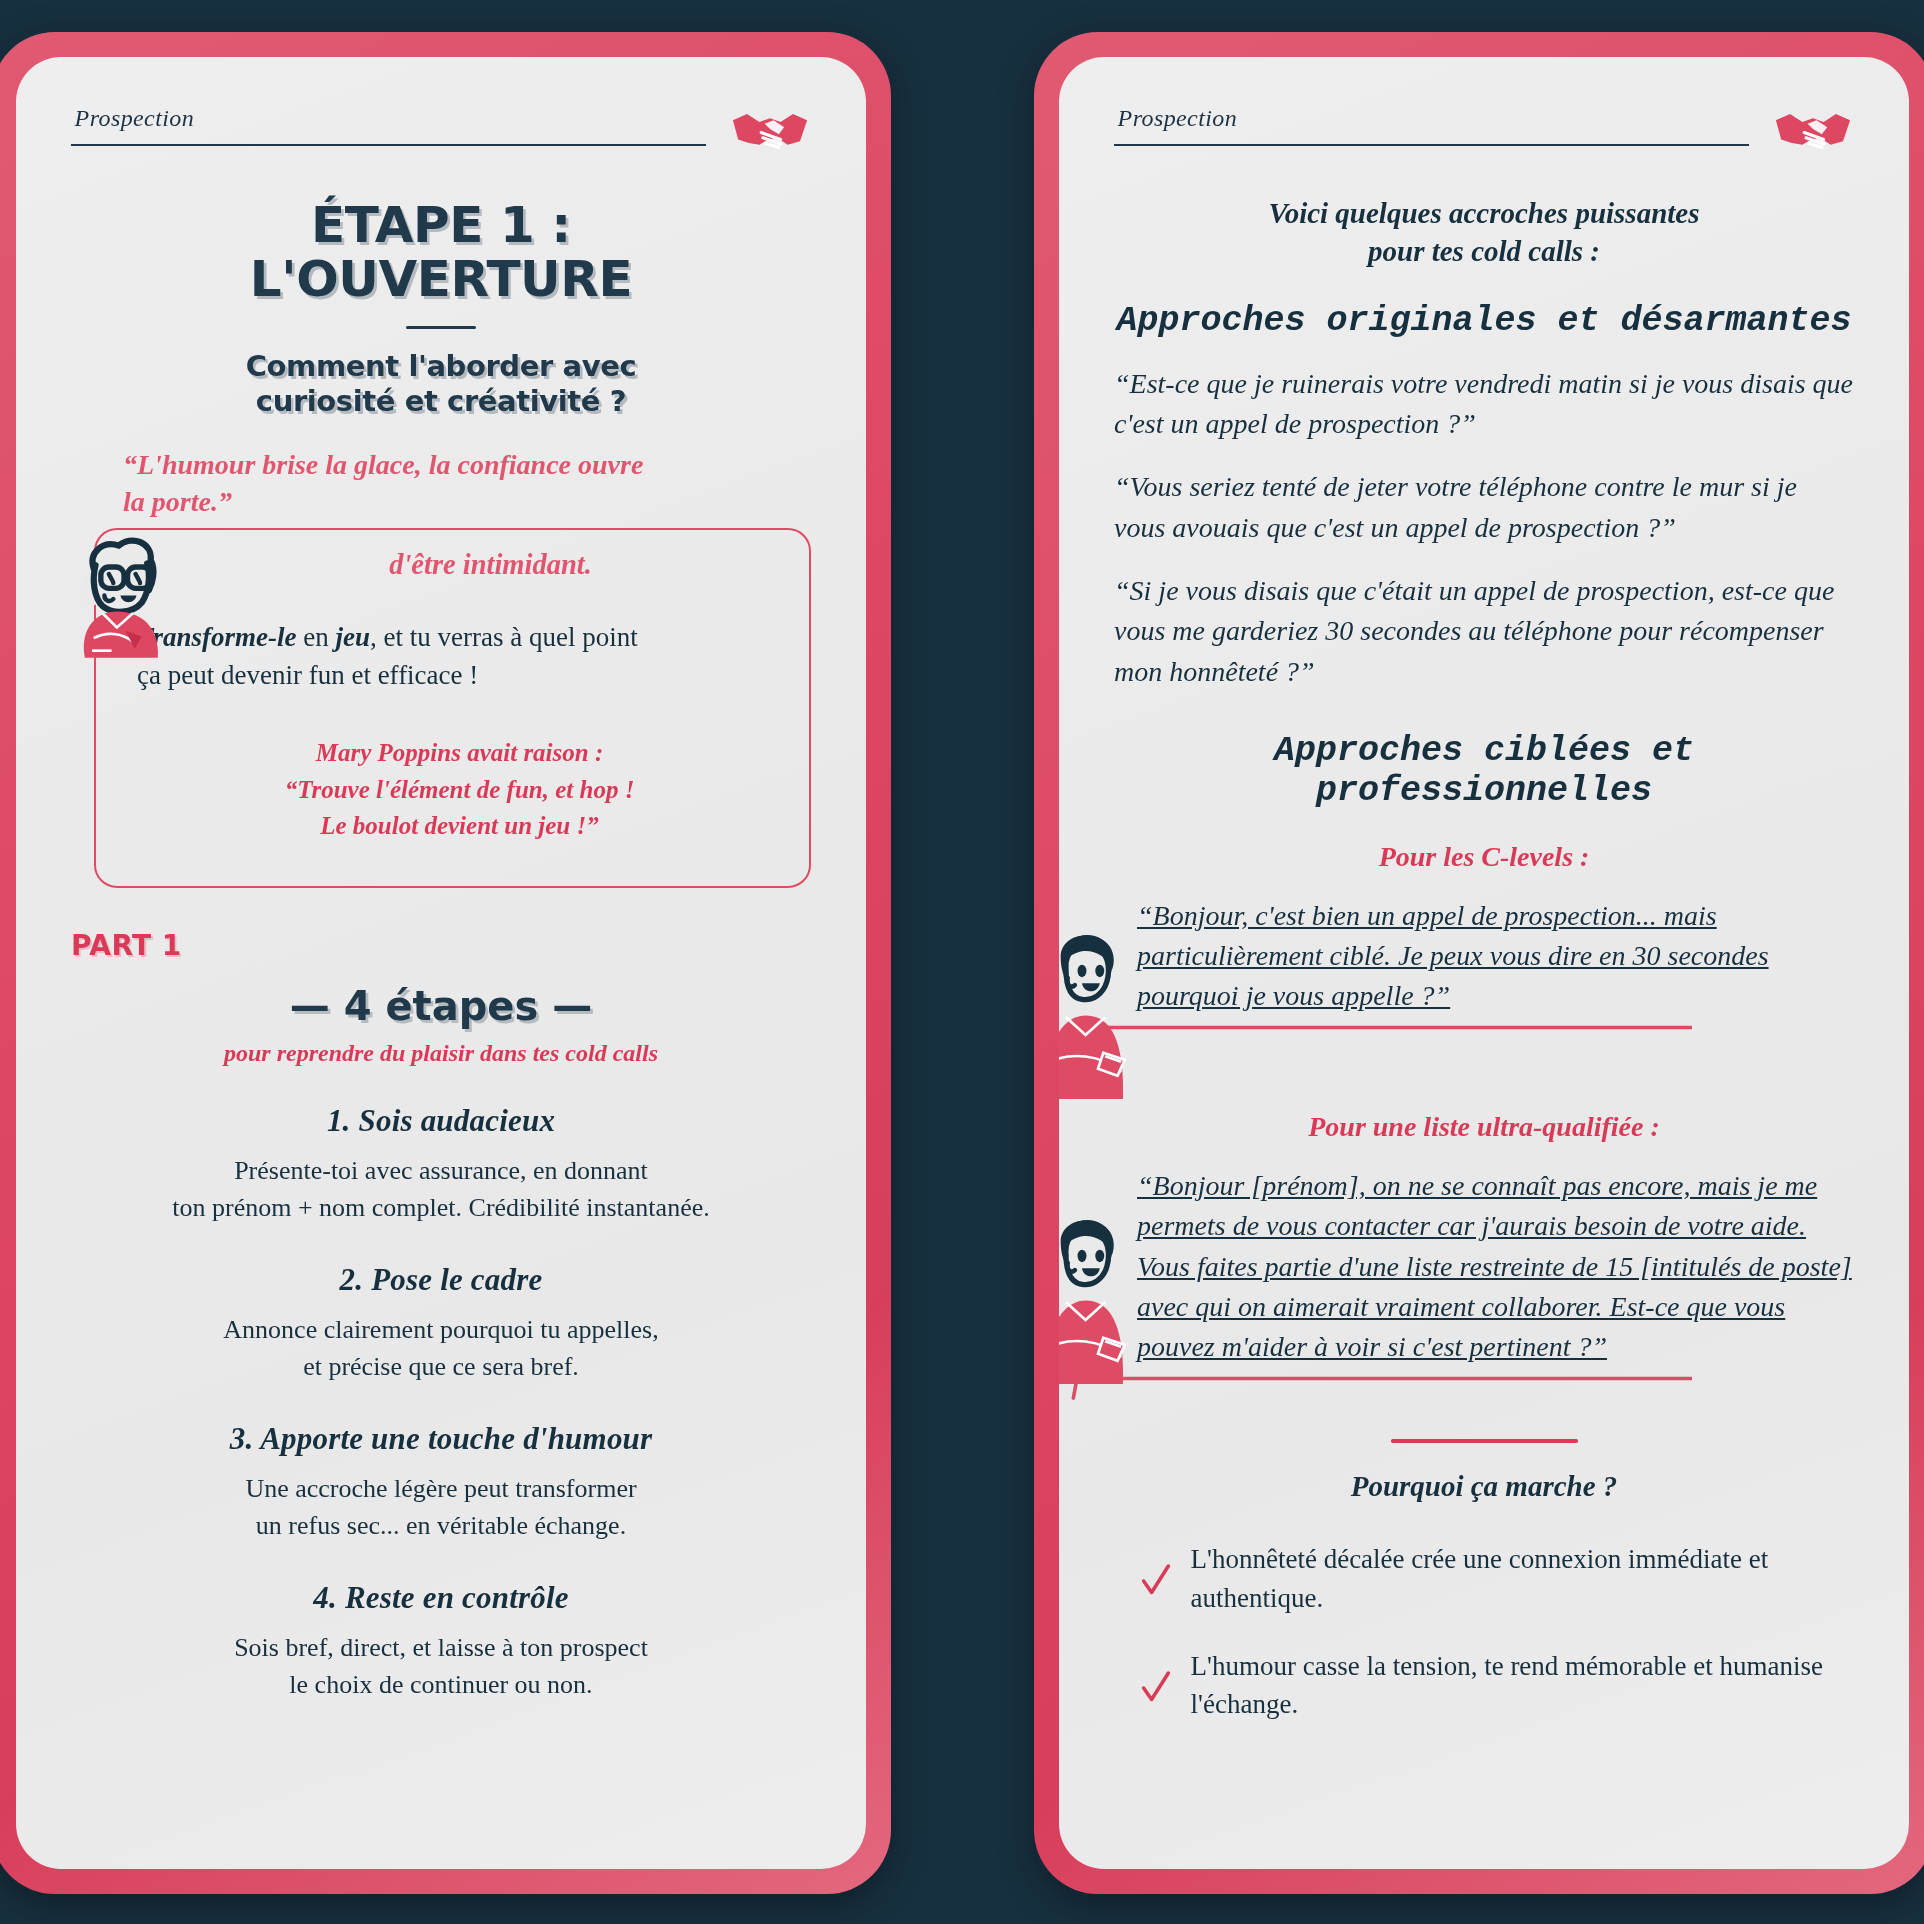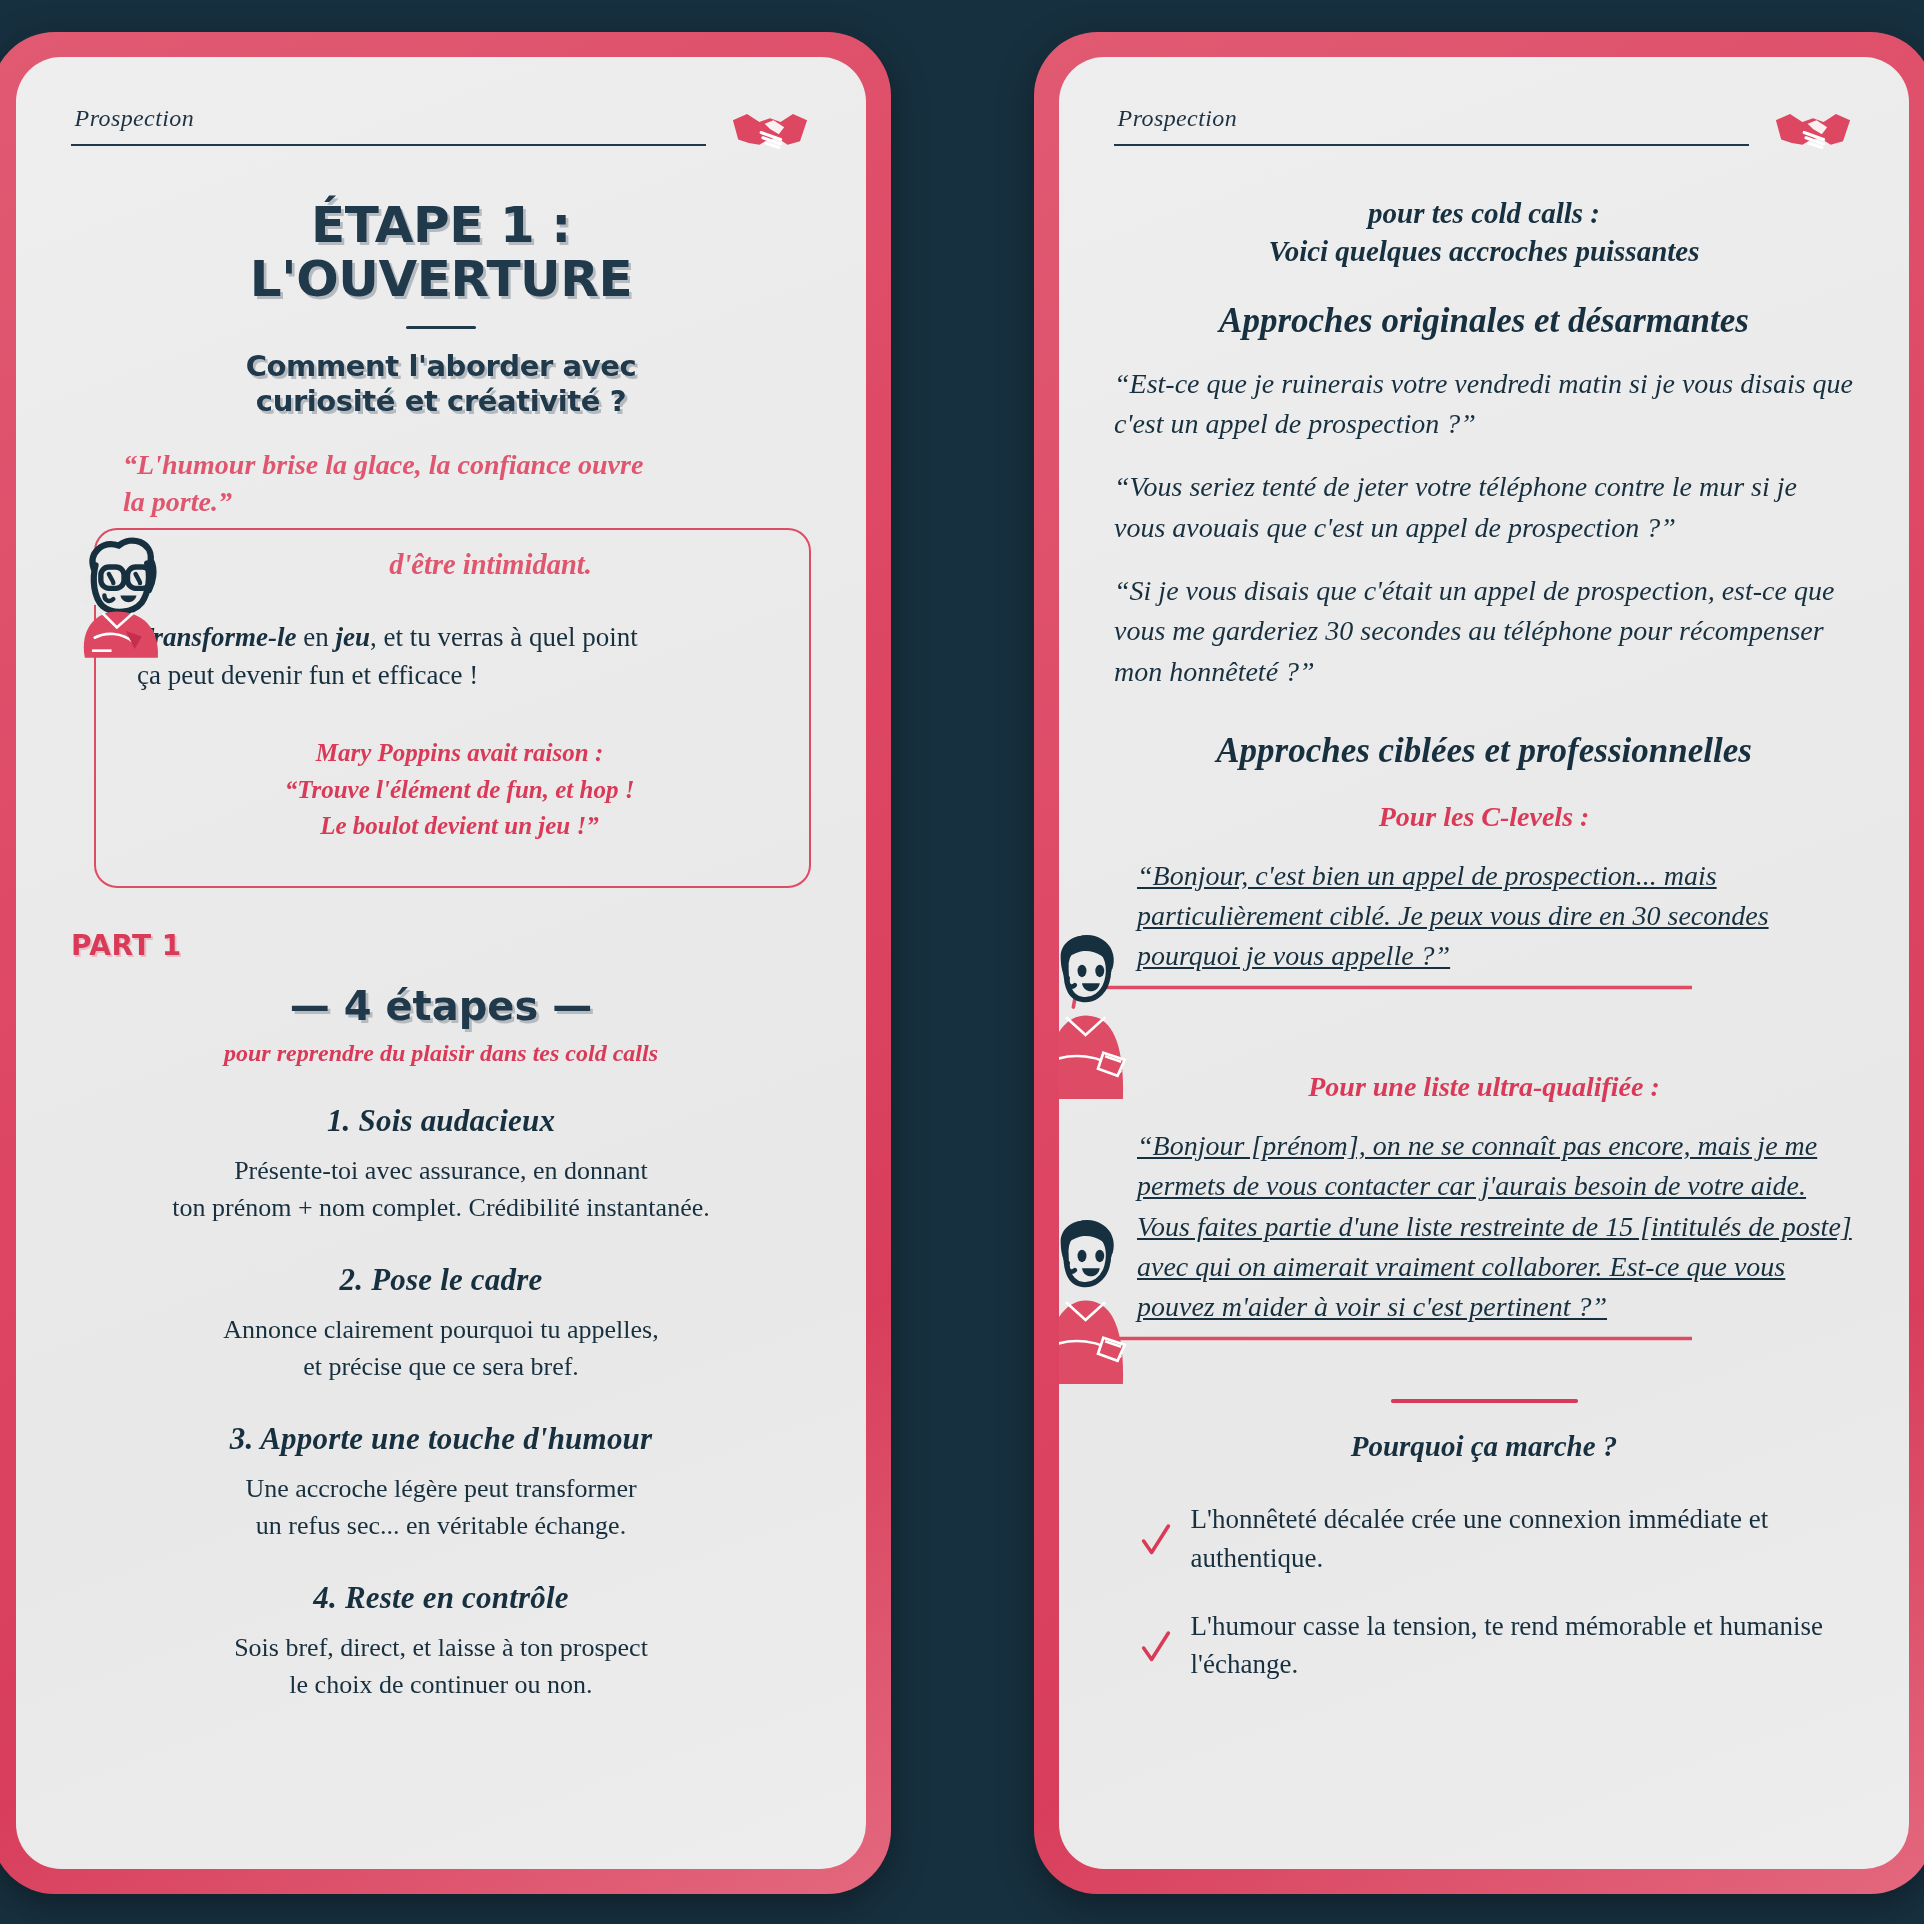--- a/index.html
+++ b/index.html
@@ -133,21 +133,21 @@
     font-family:"Liberation Serif", serif;
     color:#17303f; font-size: 26px; line-height:1.4; margin-top: 14.3px;
   }
 
   
   .r-lead {
     font-family:"Liberation Serif", serif; font-style:italic; font-weight:700;
     color:#17303f; font-size:29px; line-height:1.3; text-align:center; margin-top: 36px;
   }
   .r-h2 {
-    font-family:Liberation Serif, serif; font-style:italic; font-weight:700;
+    font-family:Liberation Mono, monospace; font-style:italic; font-weight:700;
     color:#17303f; font-size:35px; text-align:center; margin-top: 30px;
   }
   .r-h3 {
     font-family:"Liberation Serif", serif; font-style:italic; font-weight:700;
     color:#d93a57; font-size:28px; text-align:center; margin-top: 30px;
   }
   .r-quote {
     font-family:"Liberation Serif", serif; font-style:italic;
     color:#17303f; font-size:28px; line-height:1.44; margin-top: 23px;
   }
@@ -297,22 +297,22 @@
             <path d="M4 16 L20 9 L34 18 L46 14 L58 18 L72 9 L88 16 L80 40 L66 44 L54 36 L44 38 L34 44 L22 42 L10 38 Z" fill="#dd4762"></path>
             <path d="M40 20 L50 16 L62 24 L56 32 L46 26 Z" fill="#ffffff" opacity=".92"></path>
             <path d="M36 30 L58 38" stroke="#ffffff" stroke-width="3.5" stroke-linecap="round" fill="none"></path>
             <path d="M38 36 L58 43" stroke="#ffffff" stroke-width="3.5" stroke-linecap="round" fill="none"></path>
             <path d="M41 42 L56 47" stroke="#ffffff" stroke-width="3.5" stroke-linecap="round" fill="none"></path>
           </svg>
         </span>
       </div>
 
       <div class="r-lead">
+        <div>Voici quelques accroches puissantes</div>
         <div>pour tes cold calls :</div>
-        <div>Voici quelques accroches puissantes</div>
       </div>
 
       <div class="r-h2">Approches originales et désarmantes</div>
 
       <div class="r-quote">“Est-ce que je ruinerais votre vendredi matin si je vous disais que c'est un appel de prospection ?”</div>
       <div class="r-quote">“Vous seriez tenté de jeter votre téléphone contre le mur si je vous avouais que c'est un appel de prospection ?”</div>
       <div class="r-quote">“Si je vous disais que c'était un appel de prospection, est-ce que vous me garderiez 30 secondes au téléphone pour récompenser mon honnêteté ?”</div>
 
       <div class="r-h2" style="margin-top:39px;">Approches ciblées et professionnelles</div>
 

